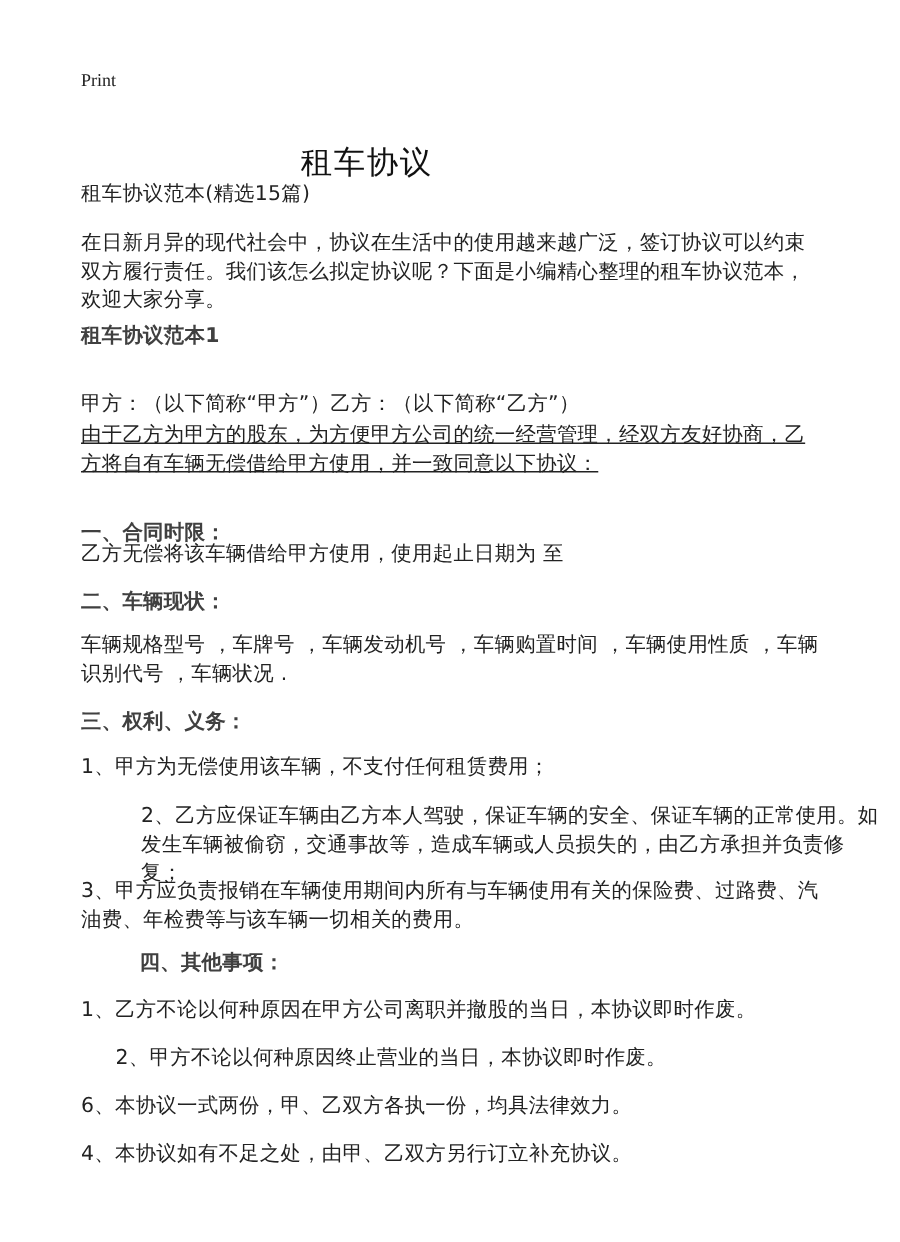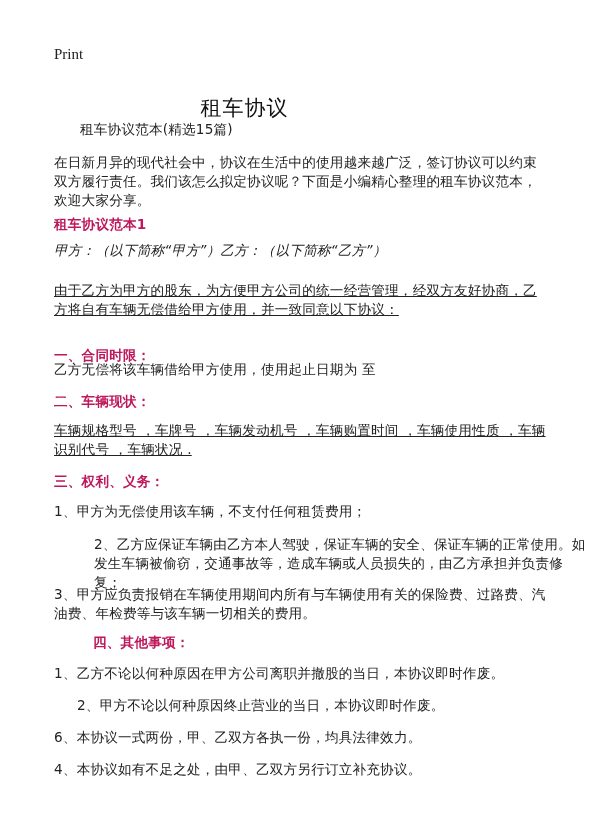--- a/index.html
+++ b/index.html
@@ -1,44 +1,44 @@
 <!DOCTYPE html>
 <html><head>
 <meta charset="utf-8">
 <style>
   html, body { margin: 0; padding: 0; background: #ffffff; }
   body { width: 600px; height: 828px; overflow: hidden; position: relative;
          font-family: "DejaVu Sans", "Liberation Sans", sans-serif; color: #1a1a1a; }
-  .print { position: absolute; left: 54px; top: 46px; font-family: "Liberation Serif", "DejaVu Serif", serif; font-size: 15px; color: #222; }
+  .print { position: absolute; left: 54px; top: 46px; font-family: "Liberation Serif", "DejaVu Serif", serif; font-size: 12px; color: #222; }
   .title { position: absolute; left: 0; width: 489px; top: 80px; text-align: center; font-size: 21px; font-weight: normal; color: #111; letter-spacing: 1px; }
   .p { position: absolute; left: 54px; width: 494px; font-size: 13.6px; line-height: 19px; color: #222; margin: 0; letter-spacing: 0.2px; }
-  .h { font-weight: bold; color: #be185d; }
+  .h { font-weight: bold; color: #404040; }
 </style>
 </head>
 <body>
 
 <div class="print">Print</div>
 
 <h1 class="title">租车协议</h1>
 
-<p class="p" style="top:120px;margin-left:26px;">租车协议范本(精选15篇)</p>
+<p class="p" style="top:120px;">租车协议范本(精选15篇)</p>
 
 <p class="p" style="top:153px;">在日新月异的现代社会中，协议在生活中的使用越来越广泛，签订协议可以约束双方履行责任。我们该怎么拟定协议呢？下面是小编精心整理的租车协议范本，欢迎大家分享。</p>
 
 <p class="p h" style="top:215px;">租车协议范本1</p>
 
-<p class="p" style="top:241px;font-style:italic;">甲方：（以下简称“甲方”）乙方：（以下简称“乙方”）</p>
+<p class="p" style="top:260px;">甲方：（以下简称“甲方”）乙方：（以下简称“乙方”）</p>
 
 <p class="p" style="top:281px;text-decoration:underline;">由于乙方为甲方的股东，为方便甲方公司的统一经营管理，经双方友好协商，乙方将自有车辆无偿借给甲方使用，并一致同意以下协议：</p>
 
 <p class="p h" style="top:346px;">一、合同时限：</p>
 <p class="p" style="top:360px;">乙方无偿将该车辆借给甲方使用，使用起止日期为 至</p>
 
 <p class="p h" style="top:392px;">二、车辆现状：</p>
-<p class="p" style="top:421px;text-decoration:underline;">车辆规格型号 ，车牌号 ，车辆发动机号 ，车辆购置时间 ，车辆使用性质 ，车辆识别代号 ，车辆状况 .</p>
+<p class="p" style="top:421px;">车辆规格型号 ，车牌号 ，车辆发动机号 ，车辆购置时间 ，车辆使用性质 ，车辆识别代号 ，车辆状况 .</p>
 
 <p class="p h" style="top:472px;">三、权利、义务：</p>
 <p class="p" style="top:502px;">1、甲方为无偿使用该车辆，不支付任何租赁费用；</p>
 <p class="p" style="top:535px;margin-left:40px;">2、乙方应保证车辆由乙方本人驾驶，保证车辆的安全、保证车辆的正常使用。如发生车辆被偷窃，交通事故等，造成车辆或人员损失的，由乙方承担并负责修复；</p>
 <p class="p" style="top:585px;">3、甲方应负责报销在车辆使用期间内所有与车辆使用有关的保险费、过路费、汽油费、年检费等与该车辆一切相关的费用。</p>
 
 <p class="p h" style="top:633px;margin-left:39px;">四、其他事项：</p>
 <p class="p" style="top:664px;">1、乙方不论以何种原因在甲方公司离职并撤股的当日，本协议即时作废。</p>
 <p class="p" style="top:696px;margin-left:23px;">2、甲方不论以何种原因终止营业的当日，本协议即时作废。</p>
 <p class="p" style="top:728px;">6、本协议一式两份，甲、乙双方各执一份，均具法律效力。</p>

